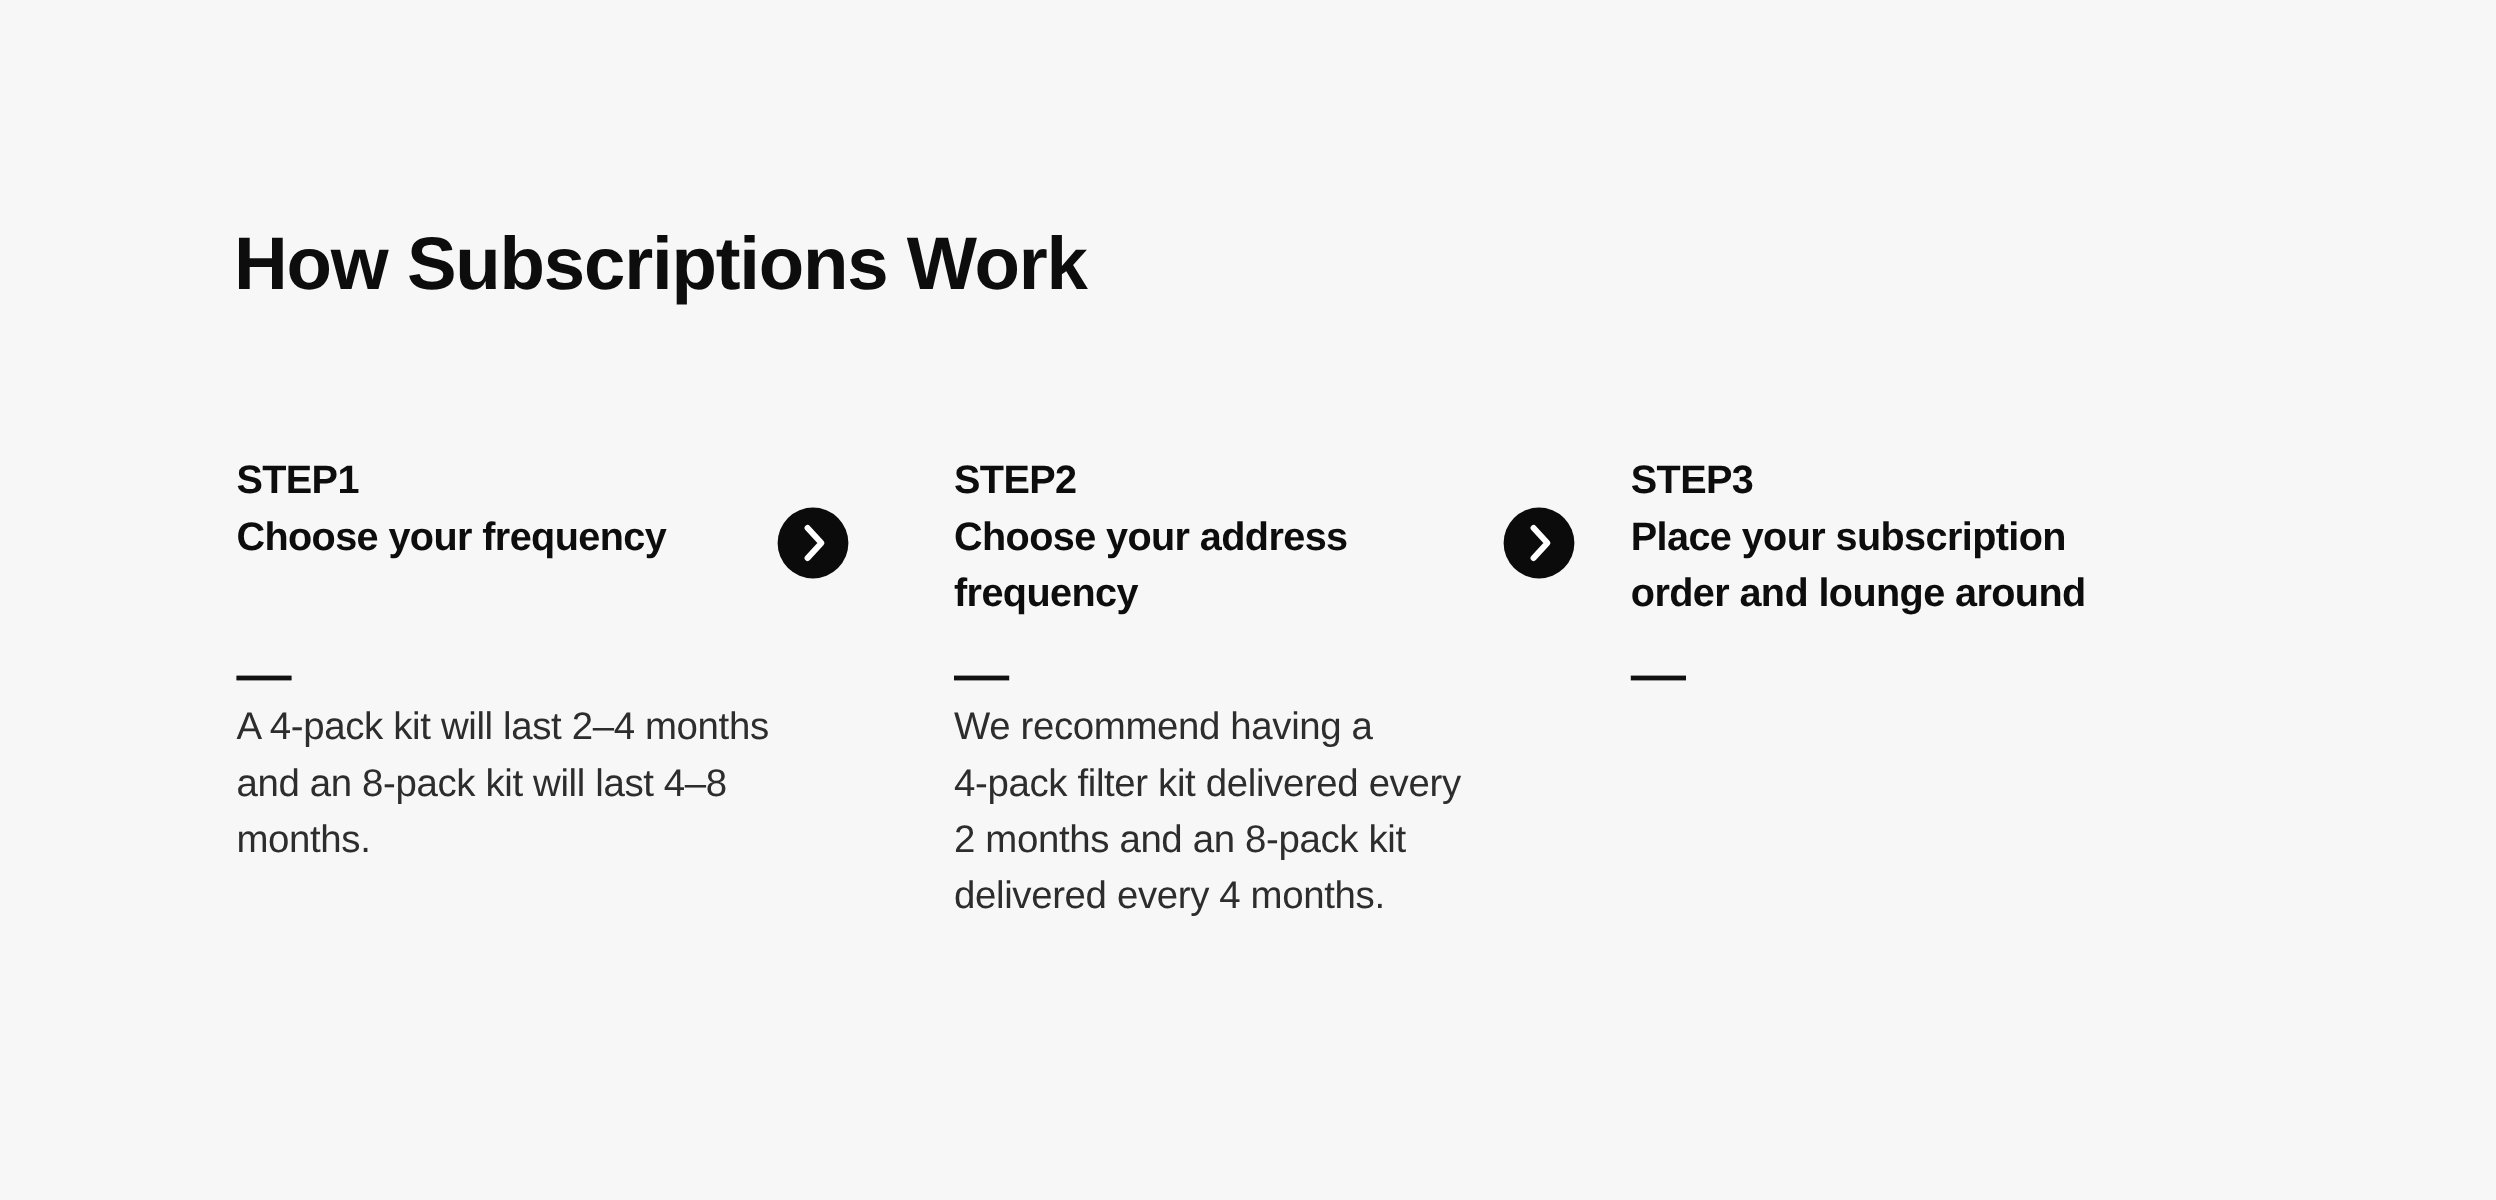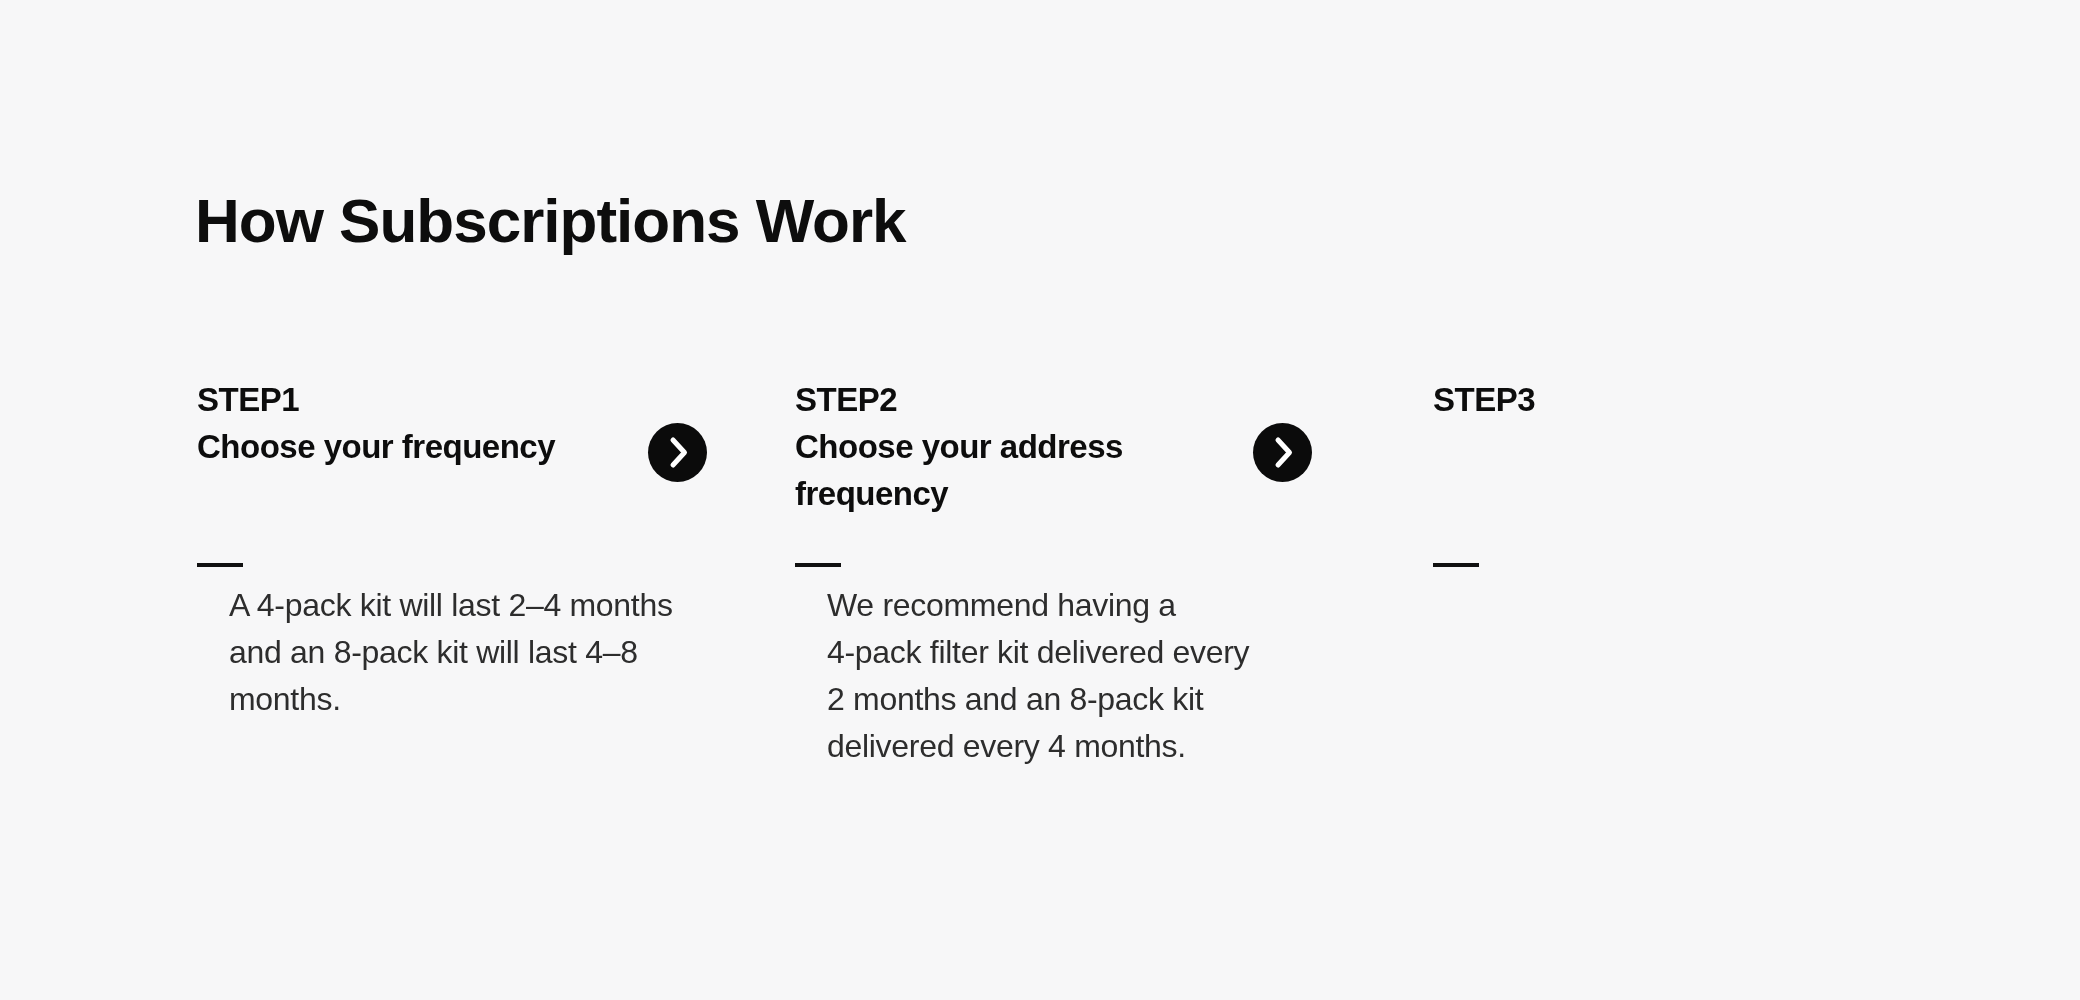--- a/index.html
+++ b/index.html
@@ -33,21 +33,21 @@
     text-align: right;
   }
   .step-card {
     position: absolute;
     top: 376px;
     width: 575px;
     height: 470px;
   }
   .step-card.c1 { left: 197px; }
   .step-card.c2 { left: 795px; }
-  .step-card.c3 { left: 1433px; }
+  .step-card.c3 { left: 1359px; }
   .step-label,
   .step-heading {
     font-size: 33px;
     font-weight: 700;
     line-height: 47px;
     letter-spacing: -0.5px;
     color: var(--heading);
     white-space: pre-line;
   }
   .step-dash {
@@ -57,21 +57,20 @@
     background: var(--divider);
   }
   .step-body {
     position: absolute;
     left: 0; top: 206px;
     font-size: 32px;
     line-height: 47px;
     letter-spacing: -0.3px;
     color: var(--body);
     white-space: pre-line;
-    margin-left: 32px;
   }
   .arrow-circle {
     position: absolute;
     top: 423px;
     width: 59px; height: 59px;
     border-radius: 50%;
     background: var(--arrow-bg);
     display: flex;
     align-items: center;
     justify-content: center;
@@ -118,16 +117,18 @@
   <div class="arrow-circle a2">
     <span>
       <svg width="59" height="59" viewBox="0 0 59 59">
         <path d="M25 17 L36.5 29.5 L25 42" fill="none" stroke="var(--arrow-glyph)" stroke-width="5" stroke-linecap="round" stroke-linejoin="round"></path>
       </svg>
     </span>
   </div>
 
   <div class="step-card c3">
     <div class="step-label">STEP3</div>
+    <div class="step-heading">Place your subscription
+order and lounge around</div>
     <div class="step-dash"></div>
   </div>
 
 </div>
 
 </body></html>

